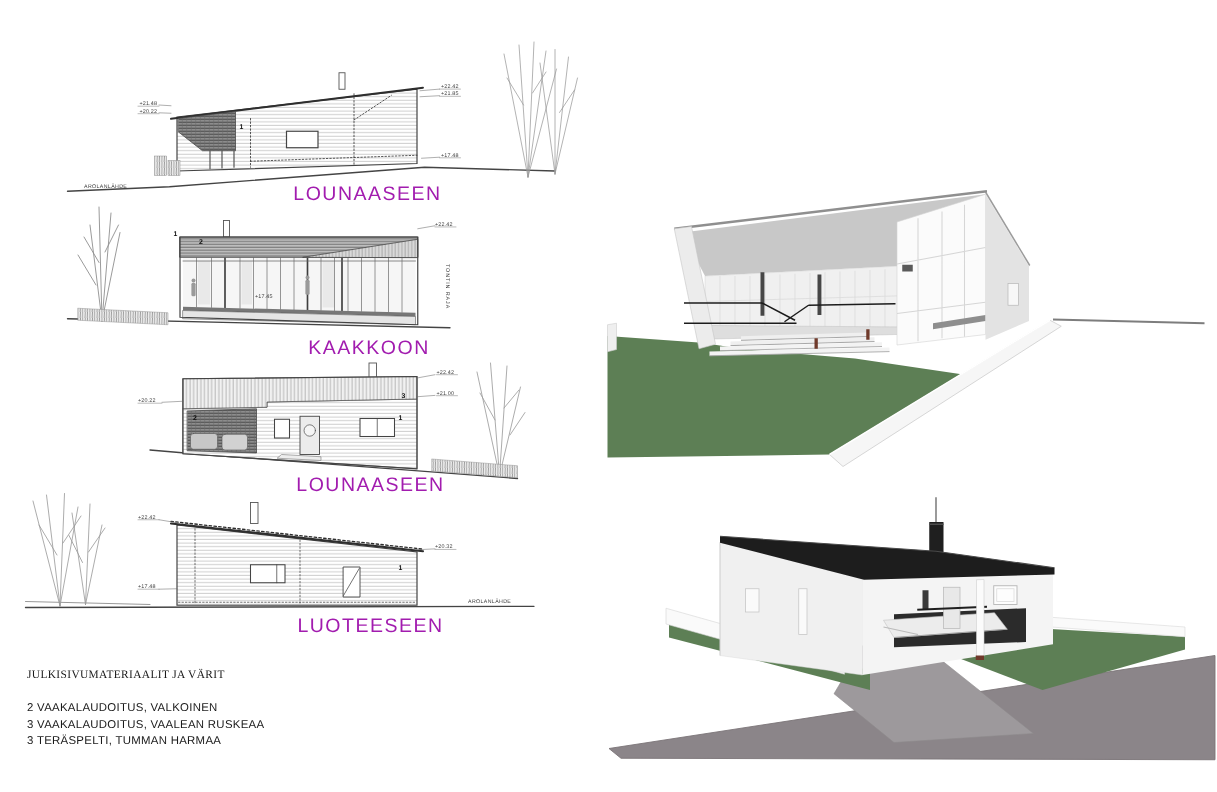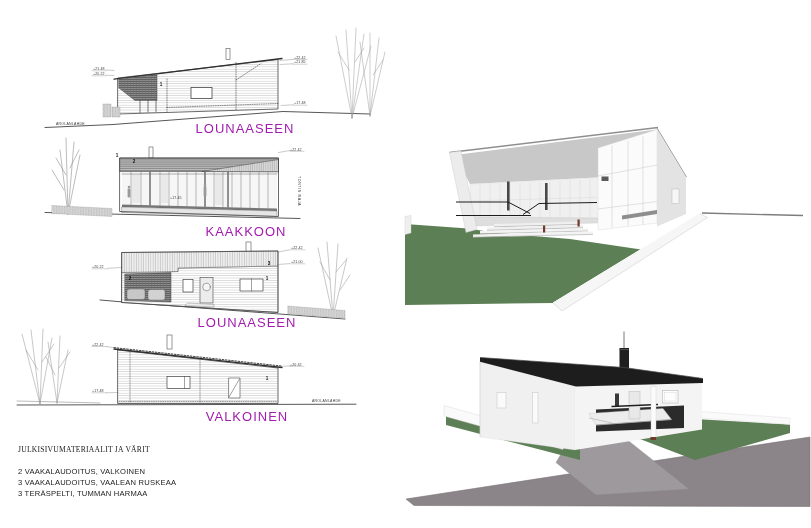--- a/index.html
+++ b/index.html
@@ -219,21 +219,21 @@
     <polygon points="651,386.5 656,386.3 656,437.5 651,437.7" fill="#fbfbfb" stroke="#cfcfcf" stroke-width="0.4"></polygon>
     <rect x="650.5" y="437" width="5.5" height="3" fill="#70392b"></rect>
     <polygon points="480,357.5 624,367.5 703,378.5 703,383 576,386.5 480,361.8" fill="#1d1d1d"></polygon>
     <path d="M480,357.5 L624,367.5 L703,378.5" fill="none" stroke="#4a4a4a" stroke-width="0.7"></path>
   </g>
 </svg>
 
 <div class="elev-label" style="left:180px;top:121px;width:130px">LOUNAASEEN</div>
 <div class="elev-label" style="left:190px;top:224px;width:112px">KAAKKOON</div>
 <div class="elev-label" style="left:190px;top:315px;width:114px">LOUNAASEEN</div>
-<div class="elev-label" style="left:192px;top:409px;width:110px">VALKOINEN</div>
+<div class="elev-label" style="left:192px;top:409px;width:110px">LUOTEESEEN</div>
 
 <div class="legend">
   <div class="legend-heading">JULKISIVUMATERIAALIT JA VÄRIT</div>
   <div class="legend-items">
     <div class="legend-item">2  VAAKALAUDOITUS, VALKOINEN</div>
     <div class="legend-item">3  VAAKALAUDOITUS, VAALEAN RUSKEAA</div>
     <div class="legend-item">3  TERÄSPELTI, TUMMAN HARMAA</div>
   </div>
 </div>
 

